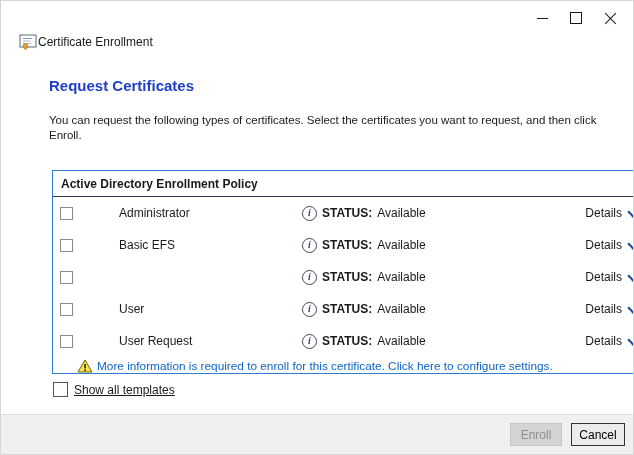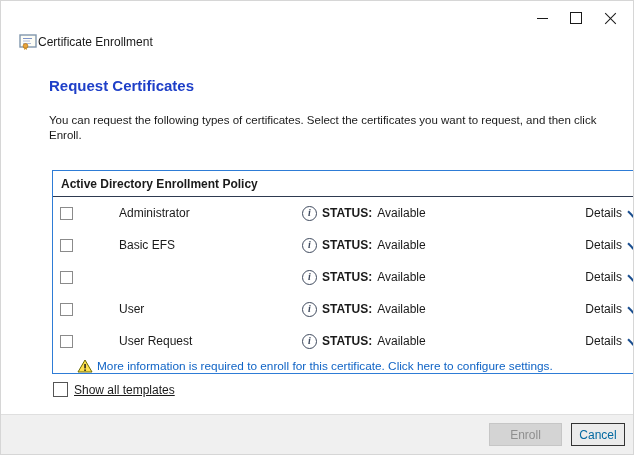--- a/index.html
+++ b/index.html
@@ -46,22 +46,22 @@
   .chev-up-sm{width:6px;height:6px;border-top:1px solid #505050;border-left:1px solid #505050;transform:rotate(45deg);margin-top:3px;}
   .chev-dn-sm{width:6px;height:6px;border-right:1px solid #505050;border-bottom:1px solid #505050;transform:rotate(45deg);margin-bottom:3px;}
   .sb-thumb{position:absolute;left:0;top:19px;width:17px;height:158px;background:#cdcdcd;}
   
   .show-all{position:absolute;left:52px;top:381px;display:flex;align-items:center;gap:6px;text-decoration:underline;}
   .checkbox-lg{width:15px;height:15px;border:1px solid #555;background:#fff;box-sizing:border-box;flex:none;}
   
   .footer{position:absolute;left:0;bottom:0;width:100%;height:40px;background:#f0f0f0;border-top:1px solid #dfdfdf;
     box-sizing:border-box;display:flex;align-items:center;justify-content:flex-end;gap:9px;padding-right:8px;}
   .btn{height:23px;font-family:"Liberation Sans",sans-serif;font-size:12px;cursor:default;}
-  .btn-enroll{width:73px;background:#d4d4d4;border:1px solid #c6c6c6;color:#8f8f8f;}
-  .btn-cancel{width:54px;background:#ebebeb;border:1px solid #333;color:#0369a1;}
+  .btn-enroll{width:52px;background:#d4d4d4;border:1px solid #c6c6c6;color:#8f8f8f;}
+  .btn-cancel{width:54px;background:#ebebeb;border:1px solid #333;color:#000000;}
 </style>
 </head>
 <body>
 
 <div class="window">
 
   <div class="win-controls">
     <button class="win-btn">
         <span class="min-glyph"></span>
       </button>

